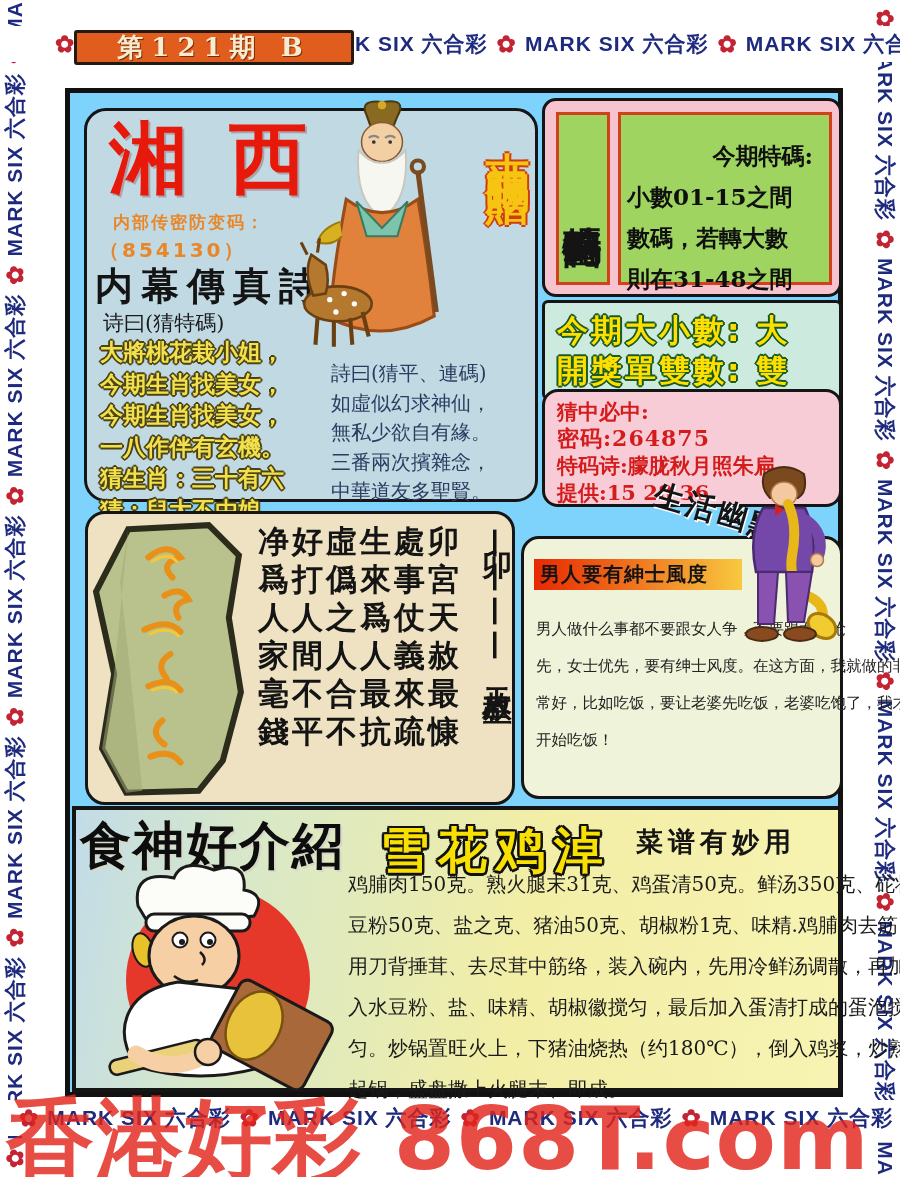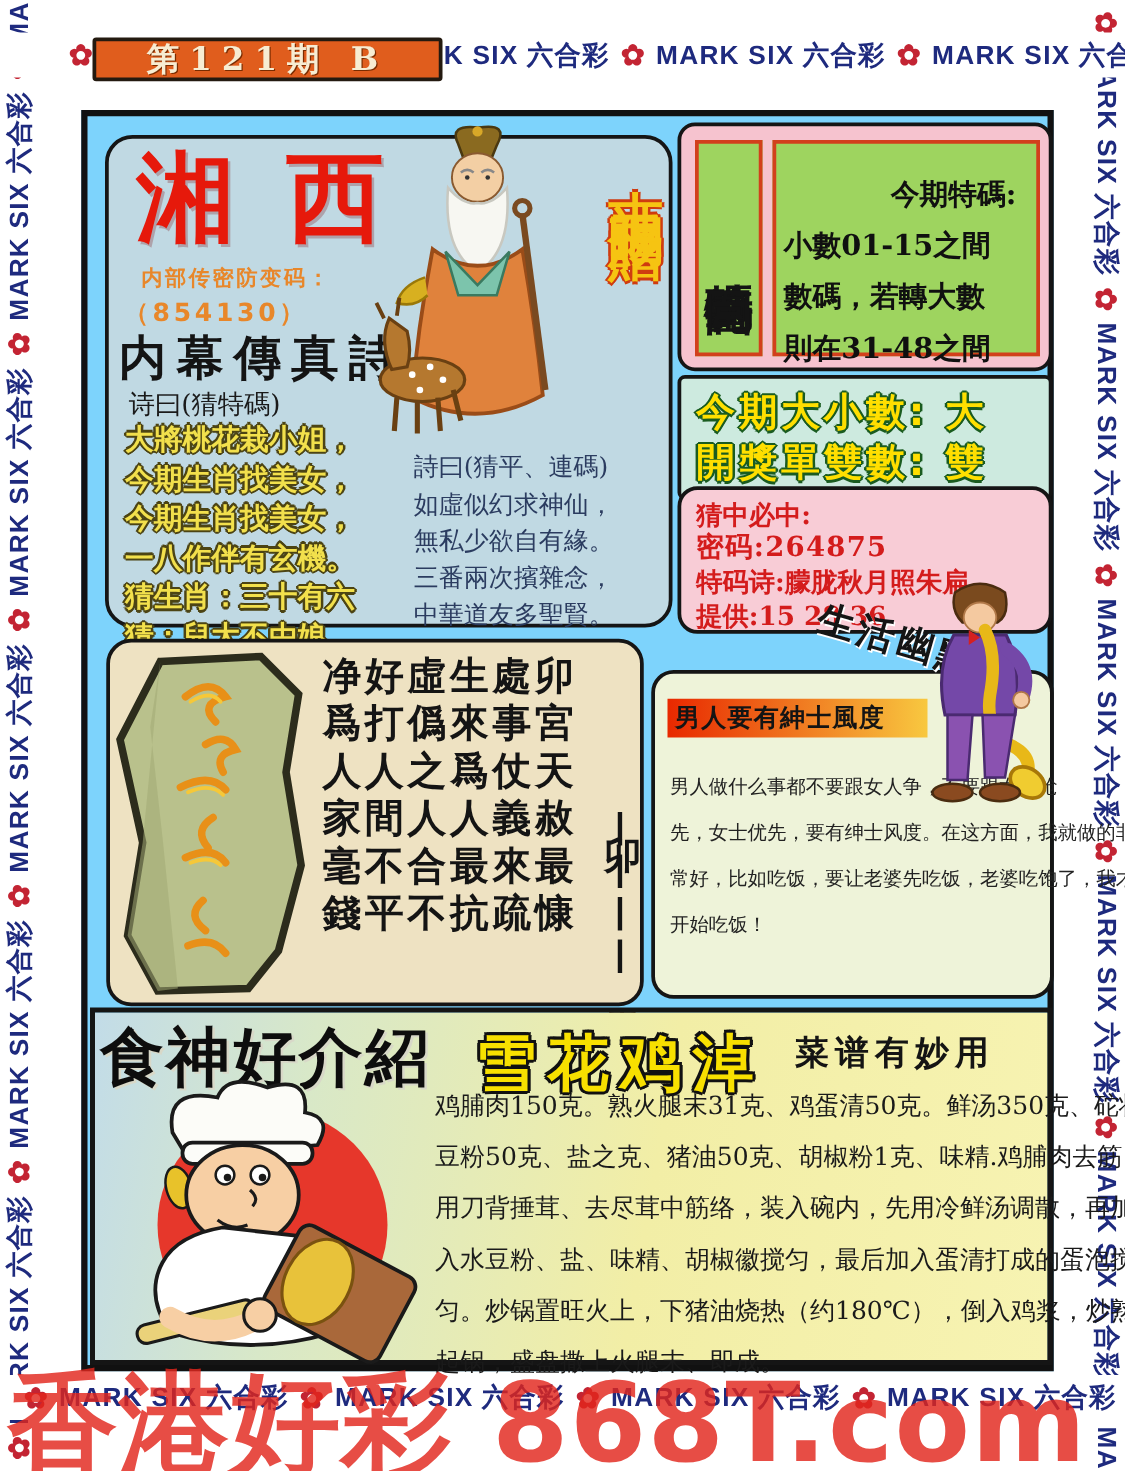--- a/index.html
+++ b/index.html
@@ -97,21 +97,21 @@
   .panel-musthit {
     left:472px; top:296px; width:300px; height:118px; border-radius:16px; background:#f8ccd6;
     padding:6px 12px;
   }
   .panel-musthit .ln {
     color:#d41c1c; font-weight:900; font-size:21px; line-height:27px; white-space:nowrap;
     font-family:"DejaVu Serif","Liberation Serif",serif;
   }
   .panel-musthit .ln:nth-child(2) { font-size:22px; letter-spacing:1px; }
   
-  .panel-stone { left:15px; top:418px; width:430px; height:294px; border-radius:20px; background:#eee2c2;text-align:right; }
+  .panel-stone { left:15px; top:418px; width:430px; height:294px; border-radius:20px; background:#eee2c2; }
   .stone-svg { position:absolute; left:2px; top:6px; width:166px; height:280px; }
   .stone-poem {
     position:absolute; left:170px; top:8px; font-family:"DejaVu Serif","Liberation Serif",serif;
     font-size:31px; font-weight:900; color:#141414; line-height:38px; letter-spacing:3px; white-space:nowrap;
   }
   .stone-vert {
     position:absolute; left:388px; top:10px; height:272px; writing-mode:vertical-rl;
     font-family:"DejaVu Serif","Liberation Serif",serif; font-size:30px; font-weight:900;
     color:#141414; letter-spacing:4px;
   }

